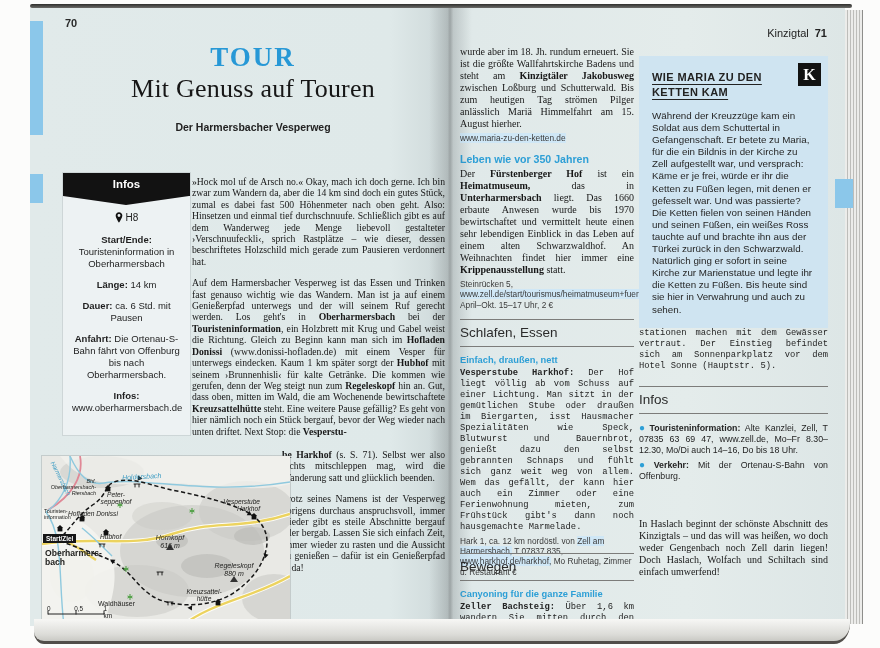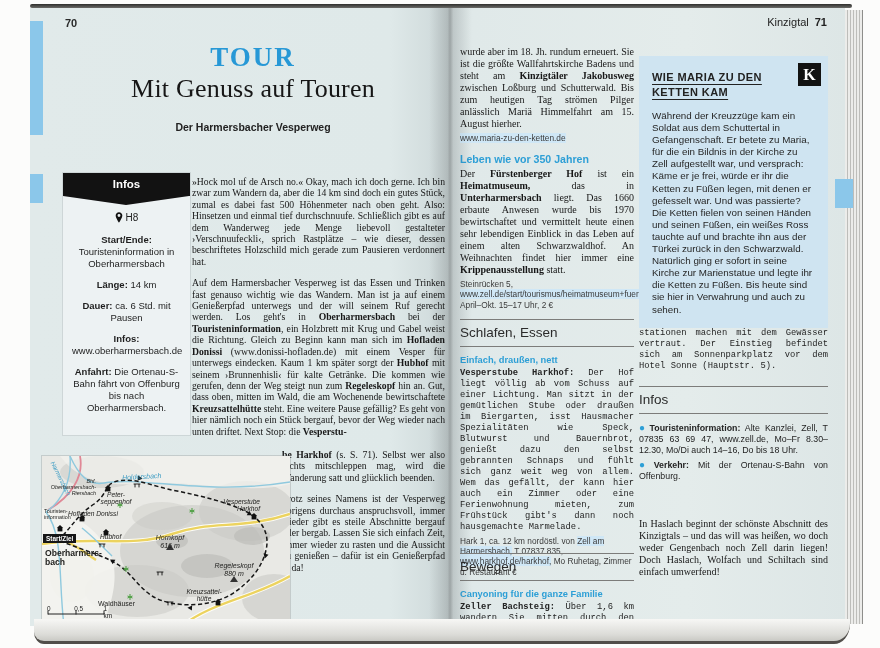--- a/index.html
+++ b/index.html
@@ -60,21 +60,21 @@
   .ml-peak{font-style:italic;font-size:7px;line-height:8px;text-align:center;}
   .ml-tiny{font-size:5.4px;line-height:6.2px;}
   .ml-startziel{background:#161616;color:#fff;font-weight:bold;font-size:6.4px;padding:1px 3px;}
   .ml-village{font-size:7px;}
   .map-scale{position:absolute;left:5px;top:148px;z-index:2;font-size:6.4px;color:#1a1a1a;width:80px;}
   .map-scale .nums{display:flex;width:70px;margin-top:1px;}
   .map-scale .nums span:nth-child(1){width:28px;}
   .map-scale .nums span:nth-child(2){width:30px;}
 
   
-  .rp-header{position:absolute;right:18px;top:8px;font-size:11px;color:#222;}
+  .rp-header{position:absolute;right:18px;top:19px;font-size:11px;color:#222;}
   .rp-header b{font-weight:bold;margin-left:6px;}
   .col1{position:absolute;left:11px;width:174px;}
   .col2{position:absolute;left:190px;width:189px;}
   .serif-p{font-family:"Liberation Serif",serif;font-size:10px;line-height:12px;text-align:justify;color:#171717;margin:0;}
   .sans-p{font-size:8.8px;line-height:11px;text-align:justify;color:#242424;margin:0;font-family:Liberation Mono, monospace;}
   .details{font-size:8.3px;line-height:10.2px;color:#3a3a3a;margin-top:3px;}
   .hl{background:#cfe7f6;}
   .link-line{margin-top:3px;}
   .blue-head{color:#2d9fd6;font-weight:bold;font-size:10.6px;margin:10px 0 3px;}
   .blue-sub{color:#2d9fd6;font-weight:bold;font-size:9.3px;margin:8px 0 3px;}
@@ -118,22 +118,22 @@
       <div class="infos-body">
         <div class="grid-ref-line">
           <svg class="pin" width="8" height="11" viewBox="0 0 12 16">
               <path fill="#111" d="M6 0C3.2 0 1 2.2 1 5c0 3.6 5 11 5 11s5-7.4 5-11c0-2.8-2.2-5-5-5zm0 7.2A2.2 2.2 0 1 1 6 2.8a2.2 2.2 0 0 1 0 4.4z"></path>
             </svg>
           <span>H8</span>
         </div>
         <div class="infos-entry"><b>Start/Ende:</b> <span>Touristeninformation in Oberharmersbach</span></div>
         <div class="infos-entry"><b>Länge:</b> <span>14 km</span></div>
         <div class="infos-entry"><b>Dauer:</b> <span>ca. 6 Std. mit Pausen</span></div>
+        <div class="infos-entry"><b>Anfahrt:</b> <span>Die Ortenau-S-Bahn fährt von Offenburg bis nach Oberharmersbach.</span></div>
         <div class="infos-entry"><b>Infos:</b> <span>www.oberharmersbach.de</span></div>
-        <div class="infos-entry"><b>Anfahrt:</b> <span>Die Ortenau-S-Bahn fährt von Offenburg bis nach Oberharmersbach.</span></div>
       </div>
     </div>
 
     <div class="body-wide">
       <p>»Hock mol uf de Arsch no.« Okay, mach ich doch gerne. Ich bin zwar zum Wandern da, aber die 14 km sind doch ein gutes Stück, zumal es dabei fast 500 Höhenmeter nach oben geht. Also: Hinsetzen und einmal tief durchschnuufe. Schließlich gibt es auf dem Wanderweg jede Menge liebevoll gestalteter ›Verschnuufeckli‹, sprich Rastplätze – wie dieser, dessen beschriftetes Holzschild mich gerade zum Pausieren verdonnert hat.</p>
       <p>Auf dem Harmersbacher Vesperweg ist das Essen und Trinken fast genauso wichtig wie das Wandern. Man ist ja auf einem Genießerpfad unterwegs und der will seinem Ruf gerecht werden. Los geht's in <strong>Oberharmersbach</strong> bei der <strong>Touristeninformation</strong>, ein Holzbrett mit Krug und Gabel weist die Richtung. Gleich zu Beginn kann man sich im <strong>Hofladen Donissi</strong> (www.donissi-hofladen.de) mit einem Vesper für unterwegs eindecken. Kaum 1 km später sorgt der <strong>Hubhof</strong> mit seinem ›Brunnenhisli‹ für kalte Getränke. Die kommen wie gerufen, denn der Weg steigt nun zum <strong>Regeleskopf</strong> hin an. Gut, dass oben, mitten im Wald, die am Wochenende bewirtschaftete <strong>Kreuzsattelhütte</strong> steht. Eine weitere Pause gefällig? Es geht von hier nämlich noch ein Stück bergauf, bevor der Weg wieder nach unten driftet. Next Stop: die <strong>Vesperstu-</strong></p>
     </div>
     <div class="body-narrow">
       <p><strong>be Harkhof</strong> (s. S. 71). Selbst wer also nichts mitschleppen mag, wird die Wanderung satt und glücklich beenden.</p>
       <p>Trotz seines Namens ist der Vesperweg übrigens durchaus anspruchsvoll, immer wieder gibt es steile Abschnitte bergauf oder bergab. Lassen Sie sich einfach Zeit, immer wieder zu rasten und die Aussicht zu genießen – dafür ist ein Genießerpfad ja da!</p>

